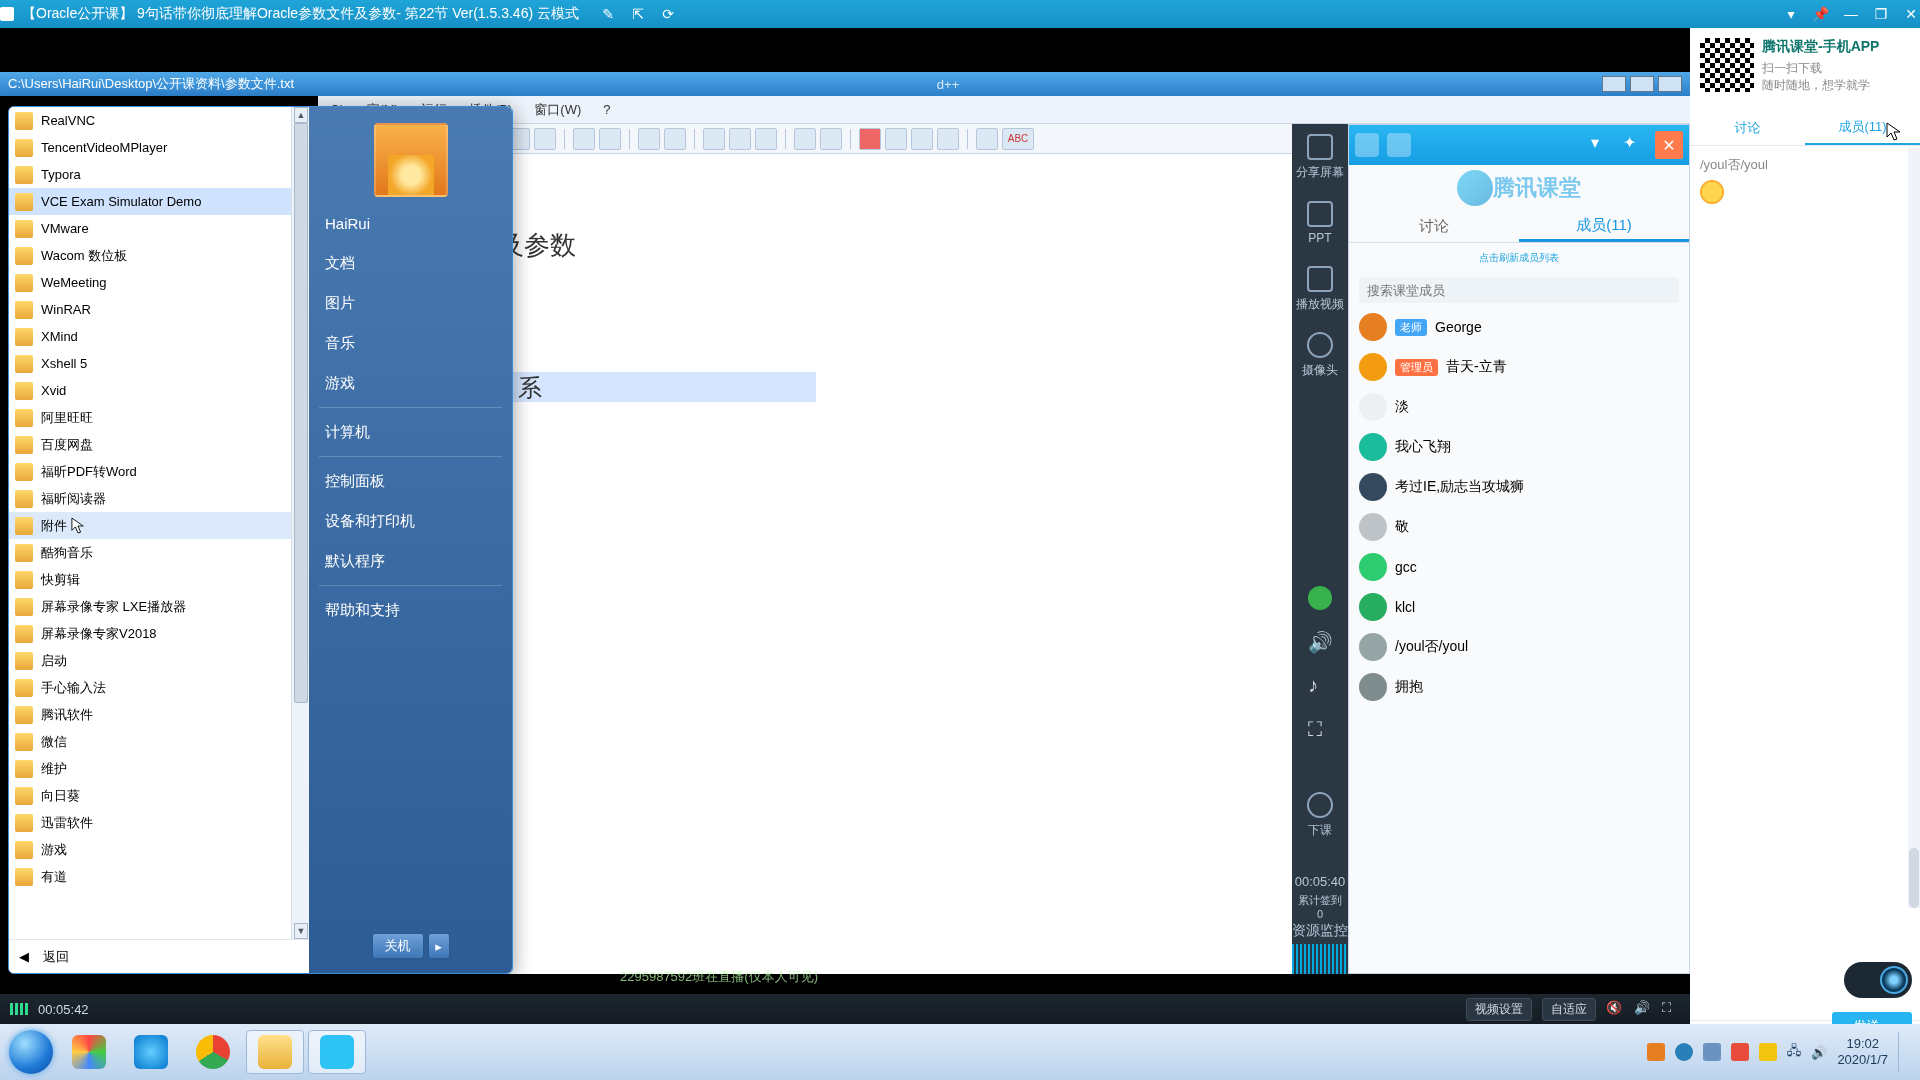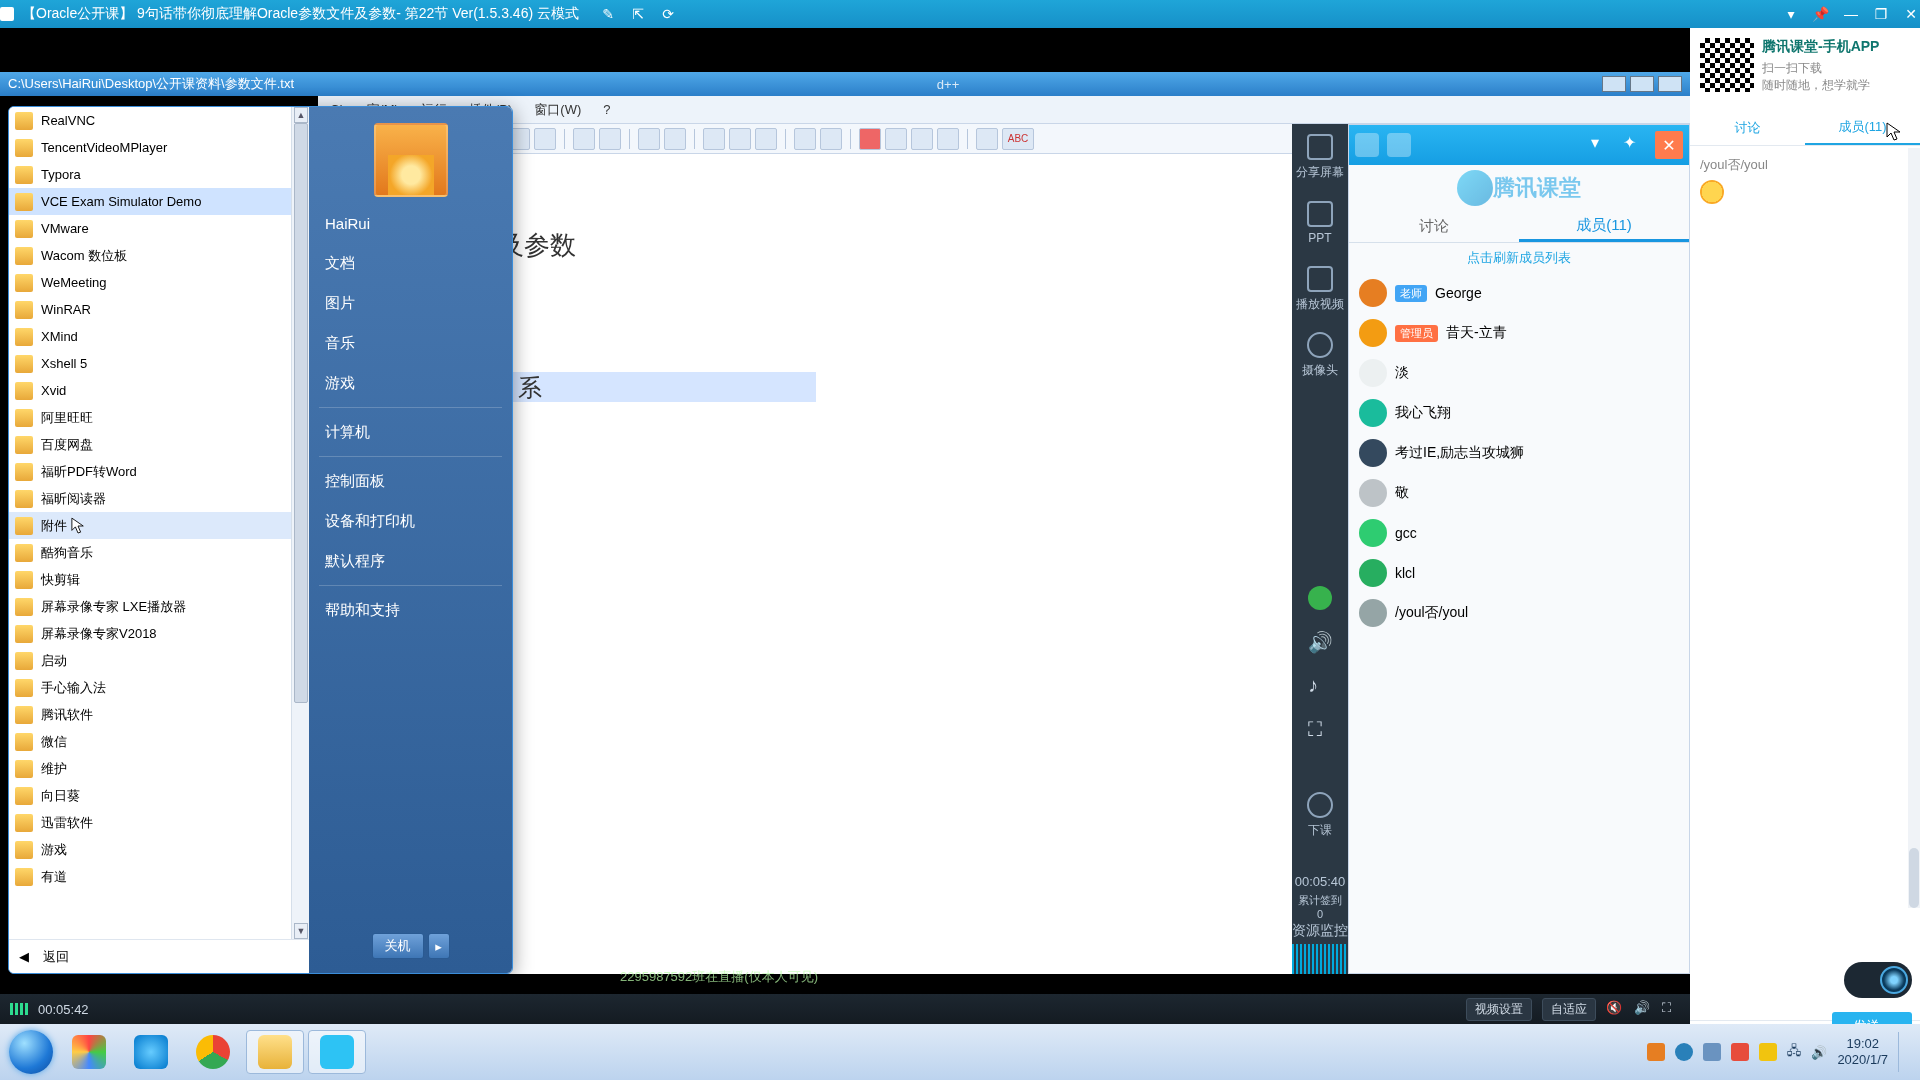--- a/index.html
+++ b/index.html
@@ -62,21 +62,21 @@
 .class-panel{position:absolute;top:96px;left:1348px;width:342px;height:850px;background:#f8fafc;border:1px solid #c9d6e8;display:flex;flex-direction:column}
 .class-hd{height:40px;background:linear-gradient(#29b5f2,#159ee3);display:flex;align-items:center;padding:0 6px;gap:8px}
 .class-hd .ci{width:24px;height:24px;background:#fff5;border-radius:4px}
 .class-hd .csp{flex:1}
 .class-hd .cclose{width:28px;height:28px;background:#ff7b4d;color:#fff;display:flex;align-items:center;justify-content:center;border-radius:2px}
 .class-logo{height:46px;display:flex;align-items:center;justify-content:center;gap:0;font-size:22px;color:#28a8e6;font-weight:bold;opacity:0.6}
 .class-logo .lg{width:36px;height:36px;background:linear-gradient(135deg,#2dc3f4,#0b8fd0);border-radius:50%}
 .class-tabs{height:32px;display:flex;border-bottom:1px solid #d6e0eb}
 .class-tabs .ct{flex:1;display:flex;align-items:center;justify-content:center;font-size:15px;color:#666}
 .class-tabs .ct.act{color:#1896e0;border-bottom:3px solid #1896e0}
-.refresh-row{height:30px;display:flex;align-items:center;justify-content:center;color:#1fa5e2;font-size:13px}
+.refresh-row{height:30px;display:flex;align-items:center;justify-content:center;color:#1fa5e2;font-size:10px}
 .srch{height:34px;padding:4px 10px}
 .srch .sinp{width:100%;height:26px;background:#eef3f8;border:none;border-radius:3px;padding:0 8px;color:#999;font-size:13px}
 .mlist{flex:1;overflow:auto}
 .mrow{height:40px;display:flex;align-items:center;gap:8px;padding:0 10px;font-size:14px}
 .mrow .mava{width:28px;height:28px;border-radius:50%;background:#bbb}
 .mrow .mtag{font-size:11px;padding:1px 5px;border-radius:3px;color:#fff}
 .mrow .tg-red{background:#ff7043}
 .mrow .tg-blue{background:#42a5f5}
 
 .right-strip{position:absolute;top:28px;left:1690px;width:230px;height:1024px;background:#fff;display:flex;flex-direction:column;font-size:13px}
@@ -408,20 +408,21 @@
     </div>
     <div class="class-logo">
       <div class="lg"></div>
         <span>腾讯课堂</span>
     </div>
     <div class="class-tabs">
       <div class="ct">讨论</div>
       <div class="ct act">成员(11)</div>
     </div>
     <div class="refresh-row">点击刷新成员列表</div>
+    <div class="srch"><input class="sinp" placeholder="搜索课堂成员" style=""></div>
     <div class="mlist" id="mlist">
         <div class="mrow">
           <div class="mava" style="background:#e67e22"></div>
           <span class="mtag tg-blue">老师</span>
           <span>George</span>
         </div>
         <div class="mrow">
           <div class="mava" style="background:#f39c12"></div>
           <span class="mtag tg-red">管理员</span>
           <span>昔天-立青</span>
@@ -446,20 +447,24 @@
           <div class="mava" style="background:#2ecc71"></div>
           <span>gcc</span>
         </div>
         <div class="mrow">
           <div class="mava" style="background:#27ae60"></div>
           <span>klcl</span>
         </div>
         <div class="mrow">
           <div class="mava" style="background:#95a5a6"></div>
           <span>/youl否/youl</span>
+        </div>
+        <div class="mrow">
+          <div class="mava" style="background:#7f8c8d"></div>
+          <span>拥抱</span>
         </div>
       </div>
   </div>
 
 </div>
 
 <div class="right-strip">
   <div class="qr-row">
     <div class="qr"></div>
     <div class="qr-txt">

